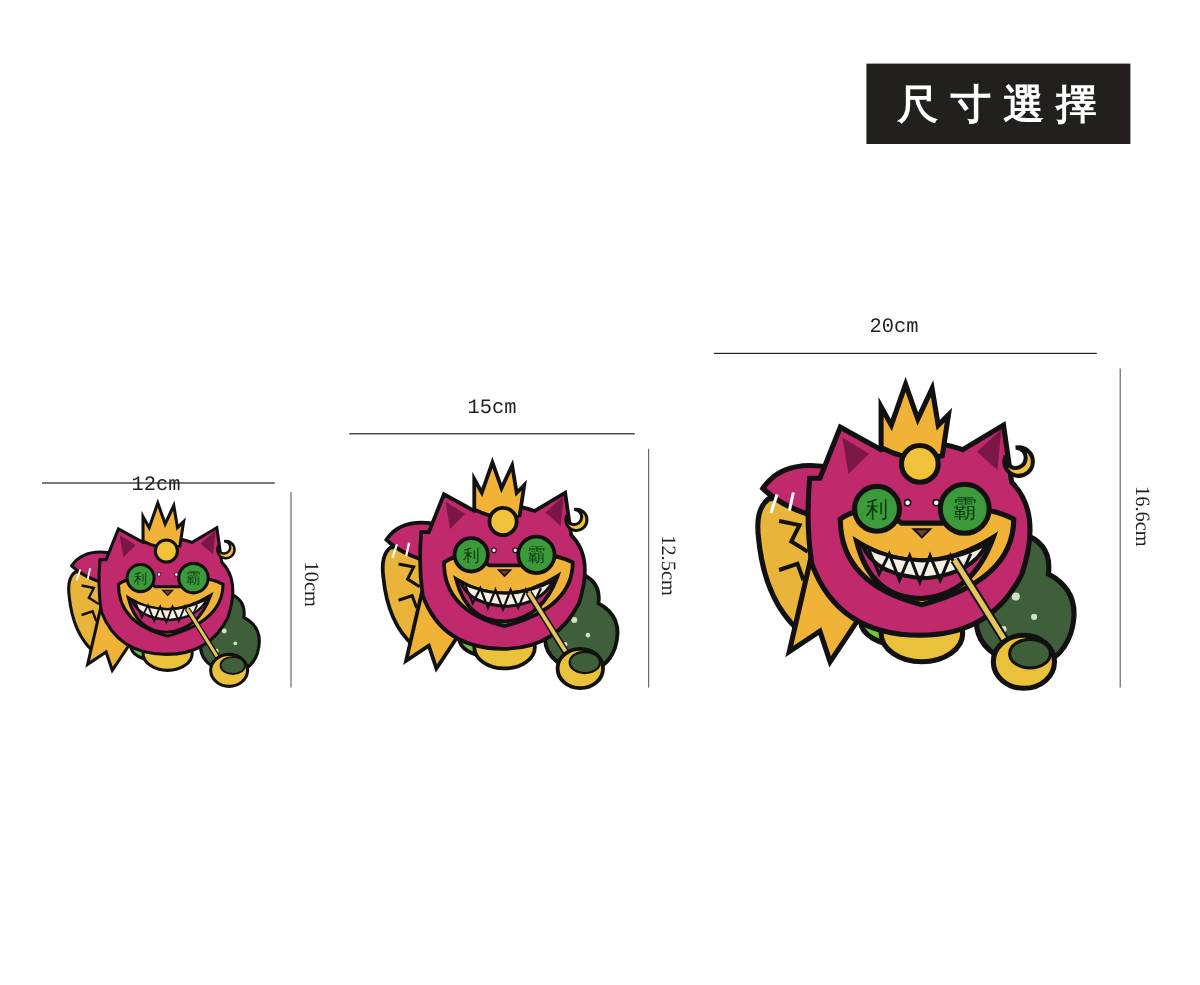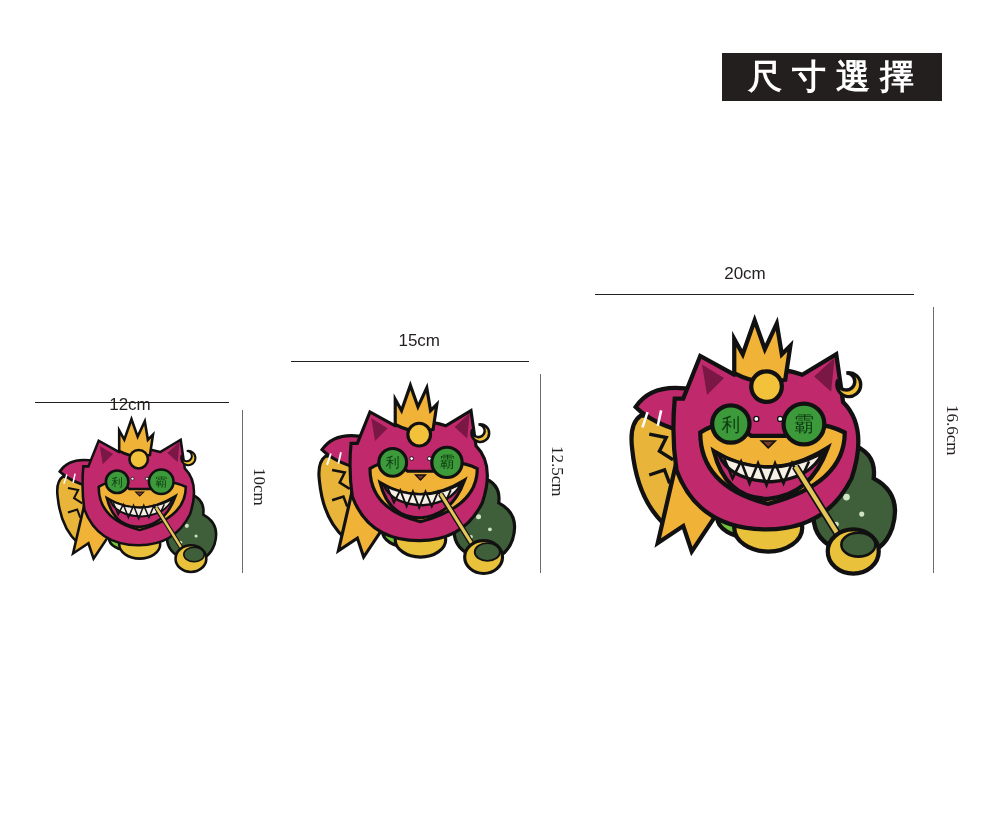--- a/index.html
+++ b/index.html
@@ -1,25 +1,25 @@
 <!DOCTYPE html>
 <html><head>
 <meta charset="utf-8">
 <style>
   html, body { margin: 0; padding: 0; background: #ffffff; }
   body { width: 1000px; height: 821px; position: relative; overflow: hidden;
          font-family: "DejaVu Serif", "Liberation Serif", serif; }
-  .title-badge { position: absolute; left: 722px; top: 53px; width: 220px; height: 48px;
+  .title-badge { position: absolute; left: 722px; top: 53px; width: 220px; height: 67px;
                  background: #231f1e; color: #ffffff; display: flex; align-items: center;
                  justify-content: center; letter-spacing: 10px; font-size: 34px; font-weight: bold;
                  font-family: "DejaVu Serif", "Liberation Serif", serif; padding-left: 8px; box-sizing: border-box; }
   .hline { position: absolute; height: 1px; background: #231f1e; }
   .vline { position: absolute; width: 1px; background: #6d6a69; }
   .hlabel { position: absolute; font-size: 17px; color: #231f1e; text-align: center;
-            font-family: Liberation Sans, sans-serif; }
+            font-family: Liberation Mono, monospace; }
   .vlabel { position: absolute; font-size: 17px; color: #231f1e; transform: rotate(90deg);
             transform-origin: left top; white-space: nowrap;
             font-family: "Liberation Serif", "DejaVu Serif", serif; }
   .sticker { position: absolute; }
   .sticker svg { width: 100%; height: 100%; display: block; }
 </style>
 </head>
 <body>
 
 <div class="title-badge">尺寸選擇</div>
@@ -81,21 +81,21 @@
 <div class="hlabel" style="left:90px; top:395px; width:80px;">12cm</div>
 <div class="hline" style="left:35px; top:402px; width:194px;"></div>
 <div class="vline" style="left:242px; top:410px; height:163px;"></div>
 <div class="vlabel" style="left:269px; top:468px;">10cm</div>
 <div class="sticker" style="left:35px; top:410px; width:194px; height:164px;">
   <svg viewBox="0 0 310 320" preserveAspectRatio="xMidYMid meet">
       <use href="#cat-sticker"></use>
     </svg>
 </div>
 
-<div class="hlabel" style="left:360px; top:331px; width:80px;text-align:right;">15cm</div>
+<div class="hlabel" style="left:370px; top:331px; width:80px;">15cm</div>
 <div class="hline" style="left:291px; top:361px; width:238px;"></div>
 <div class="vline" style="left:540px; top:374px; height:199px;"></div>
 <div class="vlabel" style="left:567px; top:446px;">12.5cm</div>
 <div class="sticker" style="left:289px; top:374px; width:244px; height:202px;">
   <svg viewBox="0 0 310 320" preserveAspectRatio="xMidYMid meet">
       <use href="#cat-sticker"></use>
     </svg>
 </div>
 
 <div class="hlabel" style="left:705px; top:264px; width:80px;">20cm</div>

